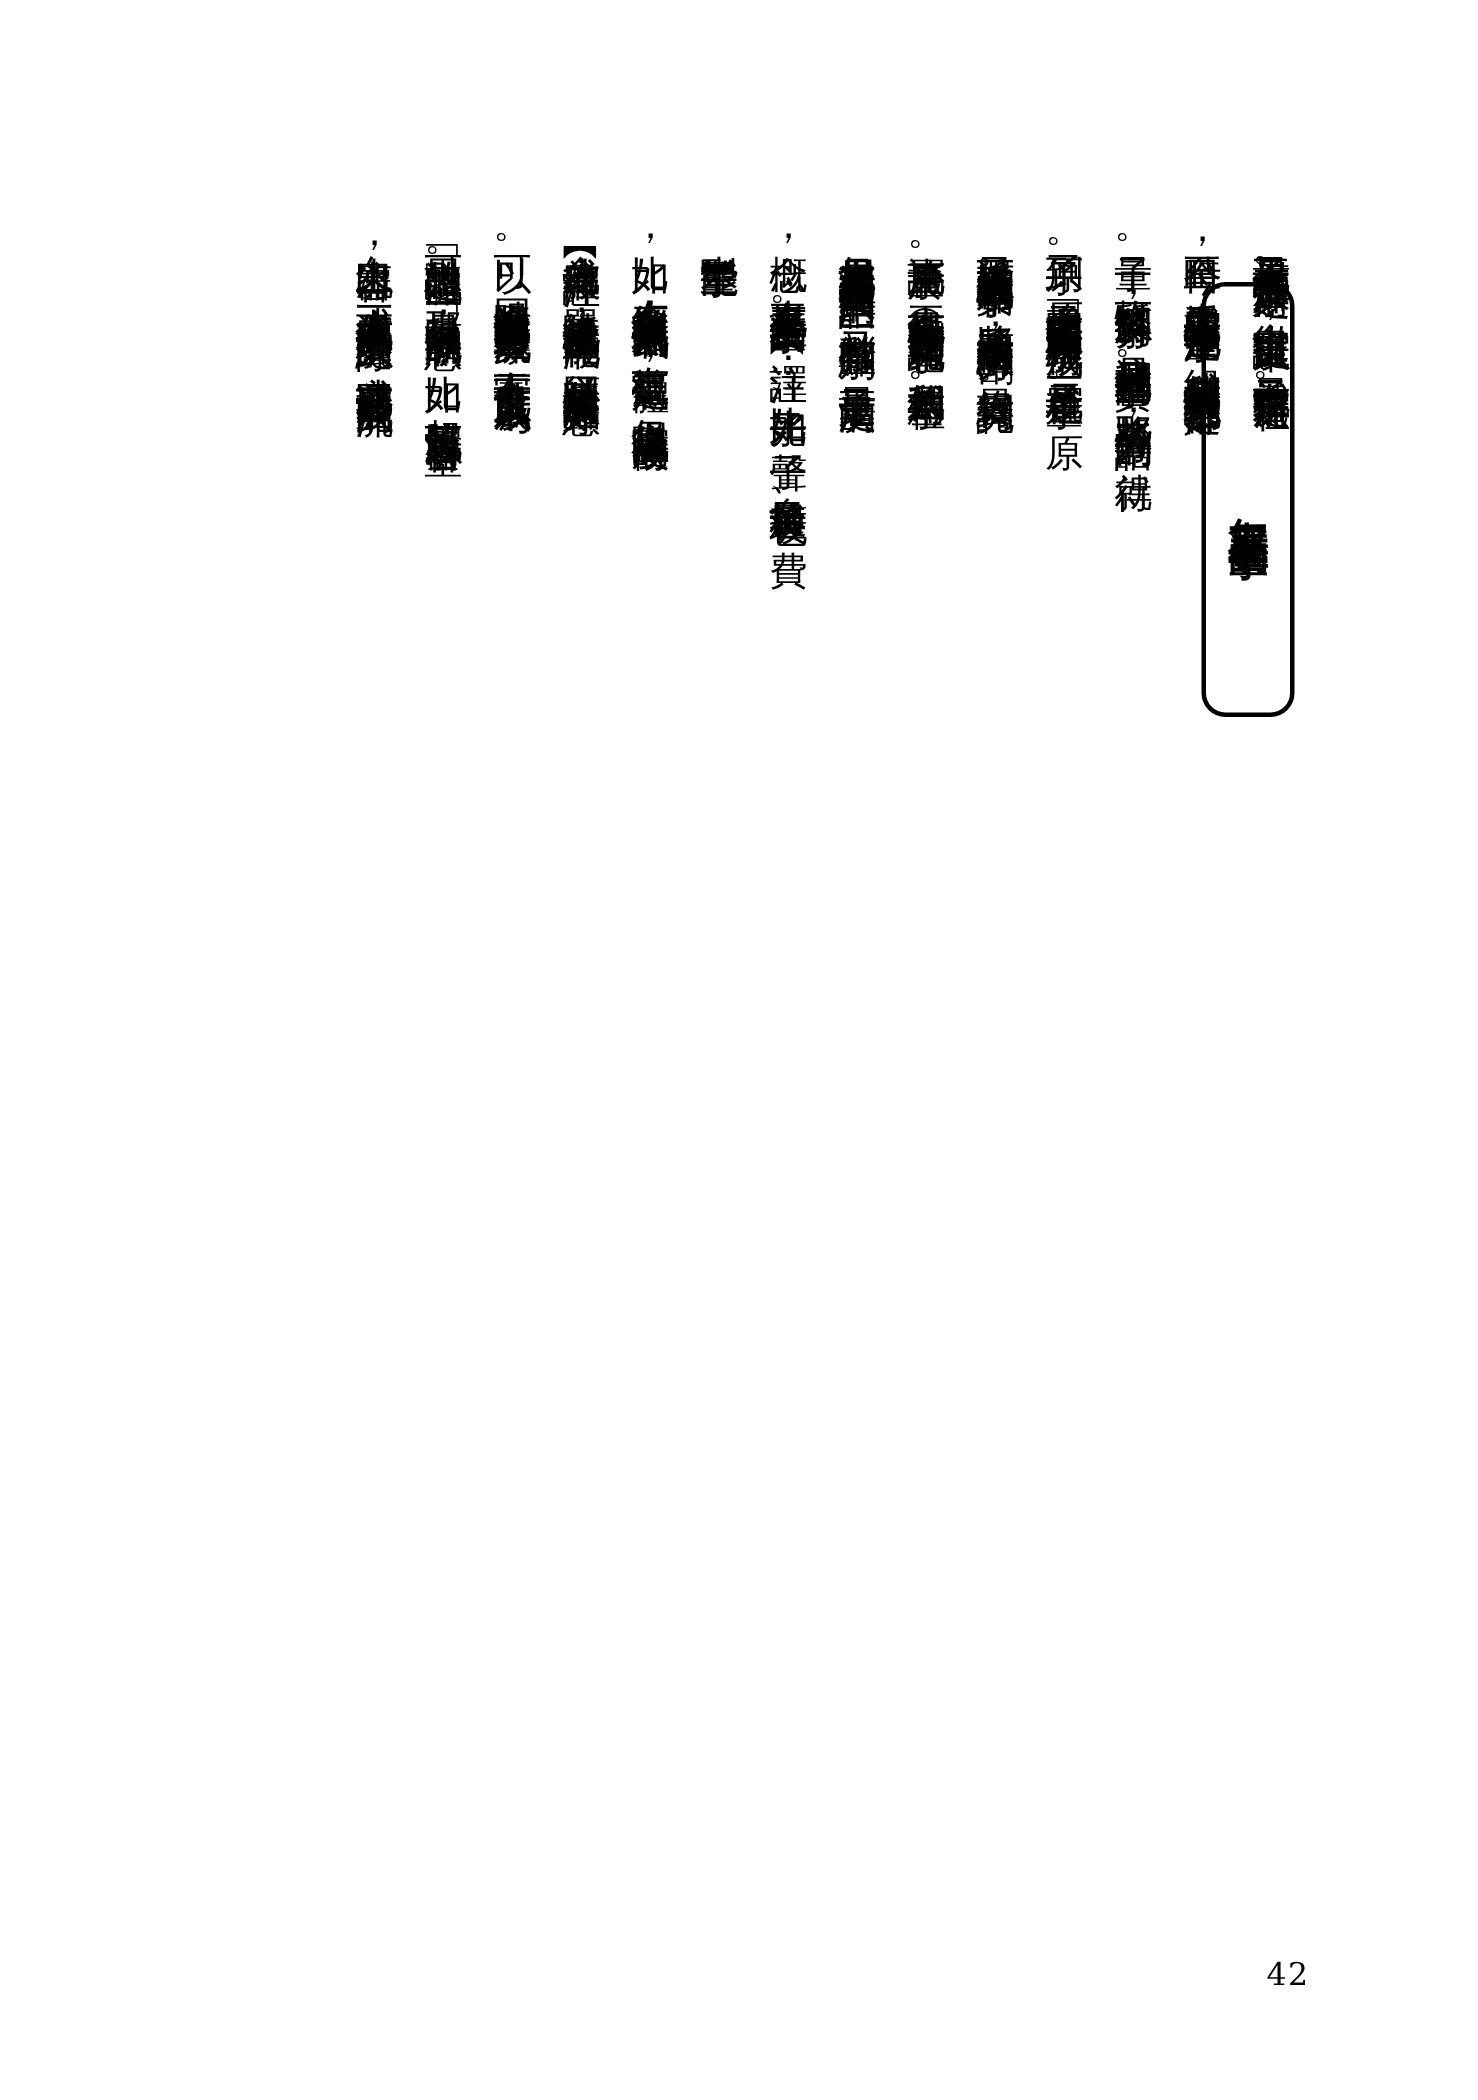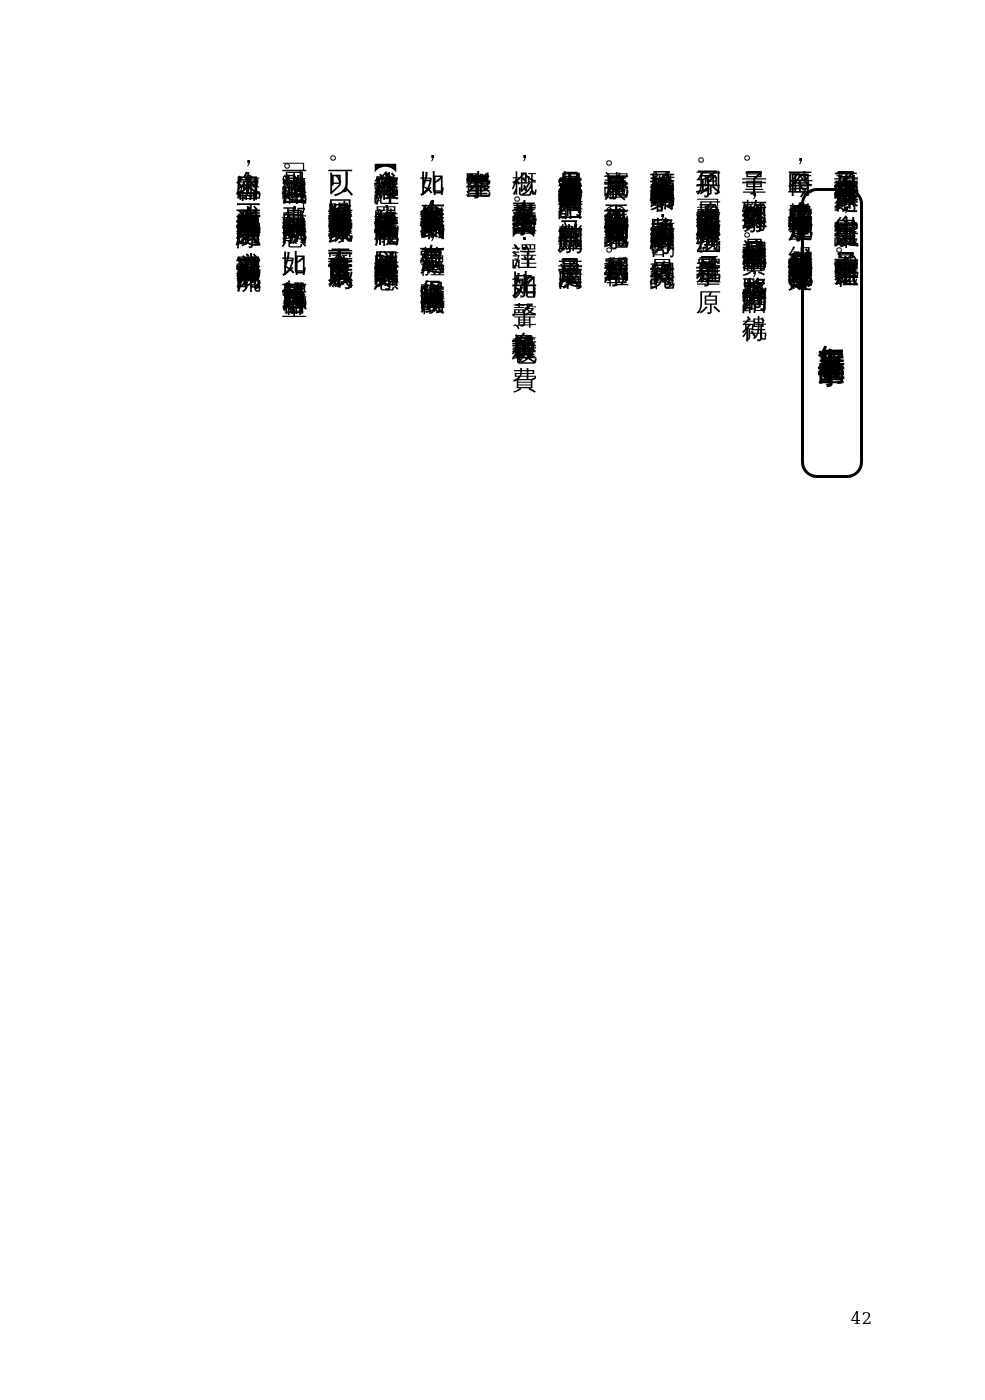--- a/index.html
+++ b/index.html
@@ -71,21 +71,21 @@
     font-weight: bold;
     letter-spacing: 3px;
     font-family: "DejaVu Sans", "Liberation Sans", sans-serif;
     line-height: 1;
   }
 
   .page-number {
     position: absolute;
     right: 112px;
     bottom: 72px;
-    font-size: 16px;
+    font-size: 21px;
     font-family: "DejaVu Serif", "Liberation Serif", serif;
     letter-spacing: 1px;
     text-align: right;
   }
 </style>
 </head>
 <body>
 
 <div class="page">
 

